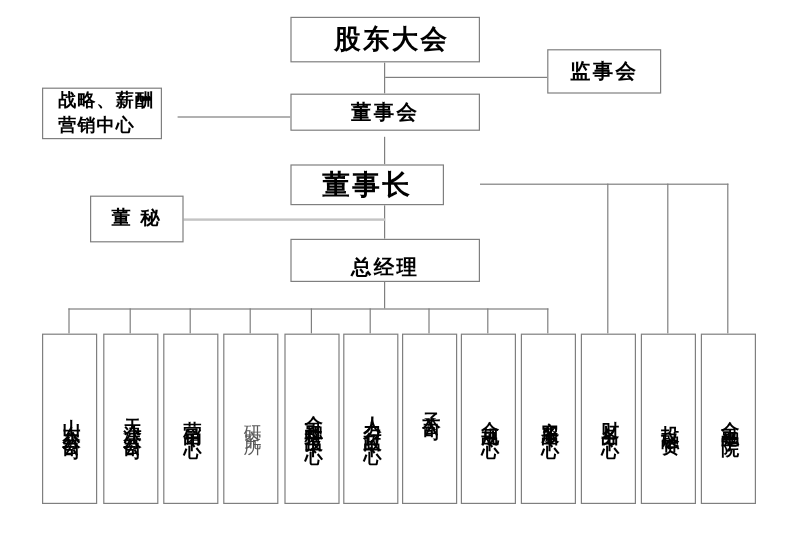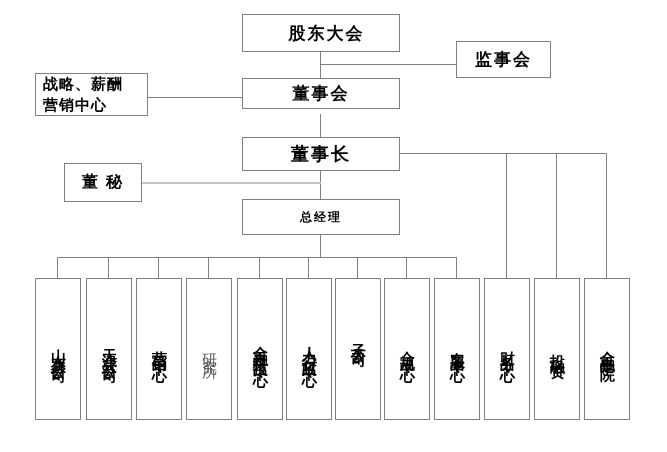--- a/index.html
+++ b/index.html
@@ -25,28 +25,28 @@
     align-items: center;
     justify-content: center;
     color: #000000;
     font-weight: bold;
     z-index: 2;
   }
   .node .lbl {
     letter-spacing: 2px;
     white-space: nowrap;
   }
-  .n-shareholders { left: 242px; top: 14px;  width: 158px; height: 38px; font-size: 17px; padding-left: 11px; }
+  .n-shareholders { left: 242px; top: 14px;  width: 158px; height: 38px; font-size: 22px; padding-left: 11px; }
   .n-supervisory  { left: 456px; top: 41px;  width: 95px;  height: 37px; font-size: 17px; }
-  .n-committee    { left: 35px;  top: 73px;  width: 113px; height: 43px; font-size: 15px;
-                    justify-content: flex-start; }
+  .n-committee    { left: 35px;  top: 73px;  width: 100px; height: 43px; font-size: 15px;
+                    justify-content: center; }
   .n-board        { left: 242px; top: 78px;  width: 158px; height: 31px; font-size: 17px; }
-  .n-chairman     { left: 242px; top: 137px; width: 158px; height: 34px; font-size: 18px; }
-  .n-secretary    { left: 64px;  top: 163px; width: 78px;  height: 39px; font-size: 16px; }
-  .n-gm           { left: 242px; top: 199px; width: 158px; height: 36px; font-size: 12px; }
+  .n-chairman     { left: 242px; top: 137px; width: 128px; height: 34px; font-size: 23px; }
+  .n-secretary    { left: 75px;  top: 163px; width: 78px;  height: 39px; font-size: 16px; }
+  .n-gm           { left: 242px; top: 199px; width: 158px; height: 36px; font-size: 17px; align-items: flex-end; }
   .committee-text {
     padding-left: 7px;
     line-height: 1.35;
     letter-spacing: 1px;
   }
   
   .dept {
     position: absolute;
     top: 278px;
     width: 46px;

